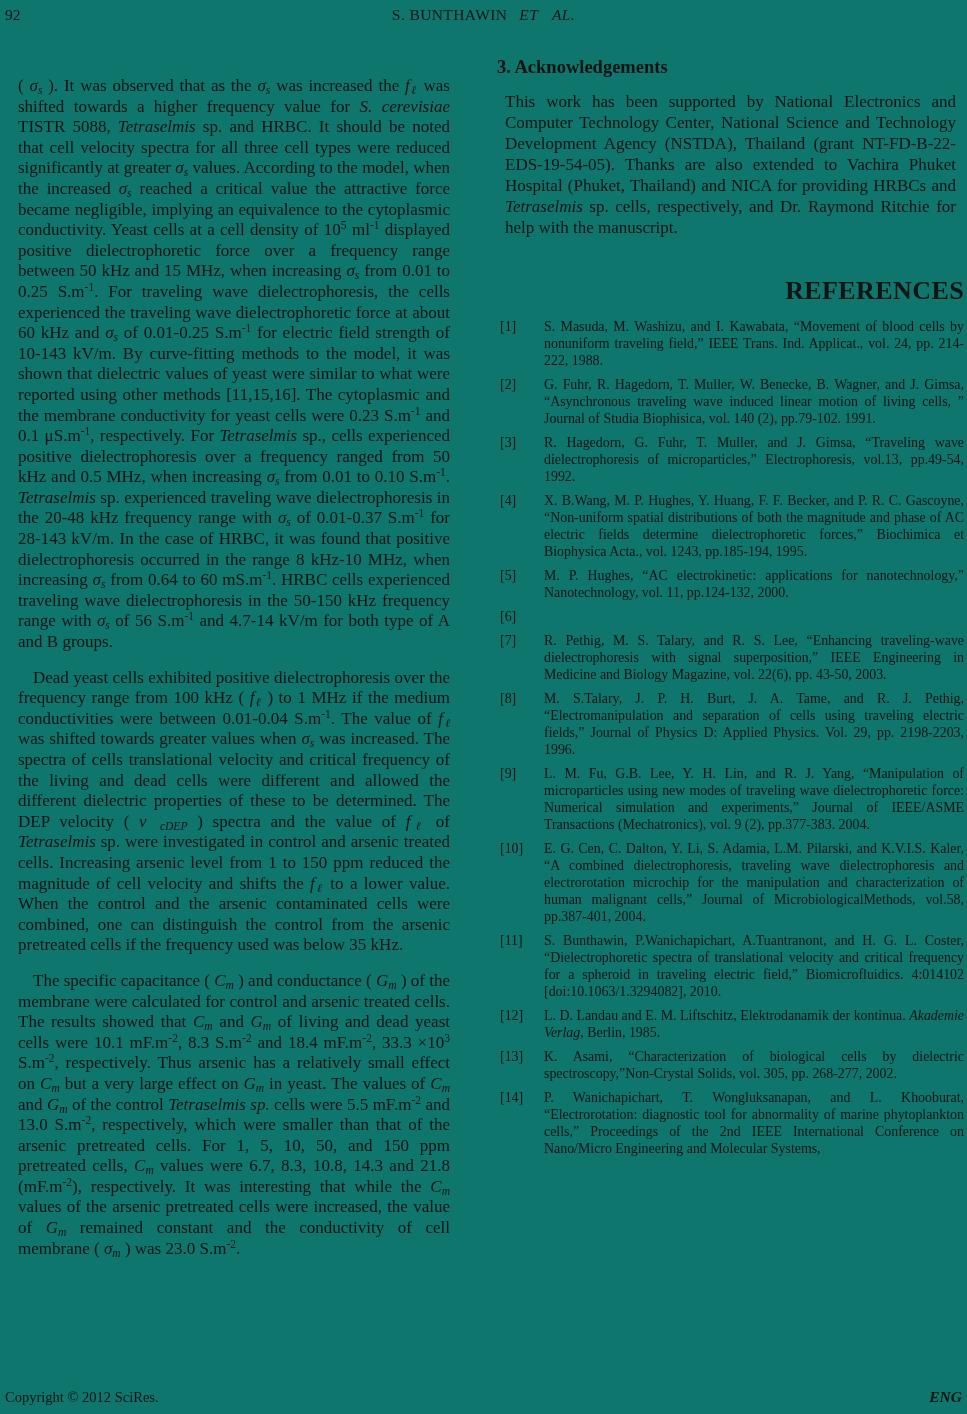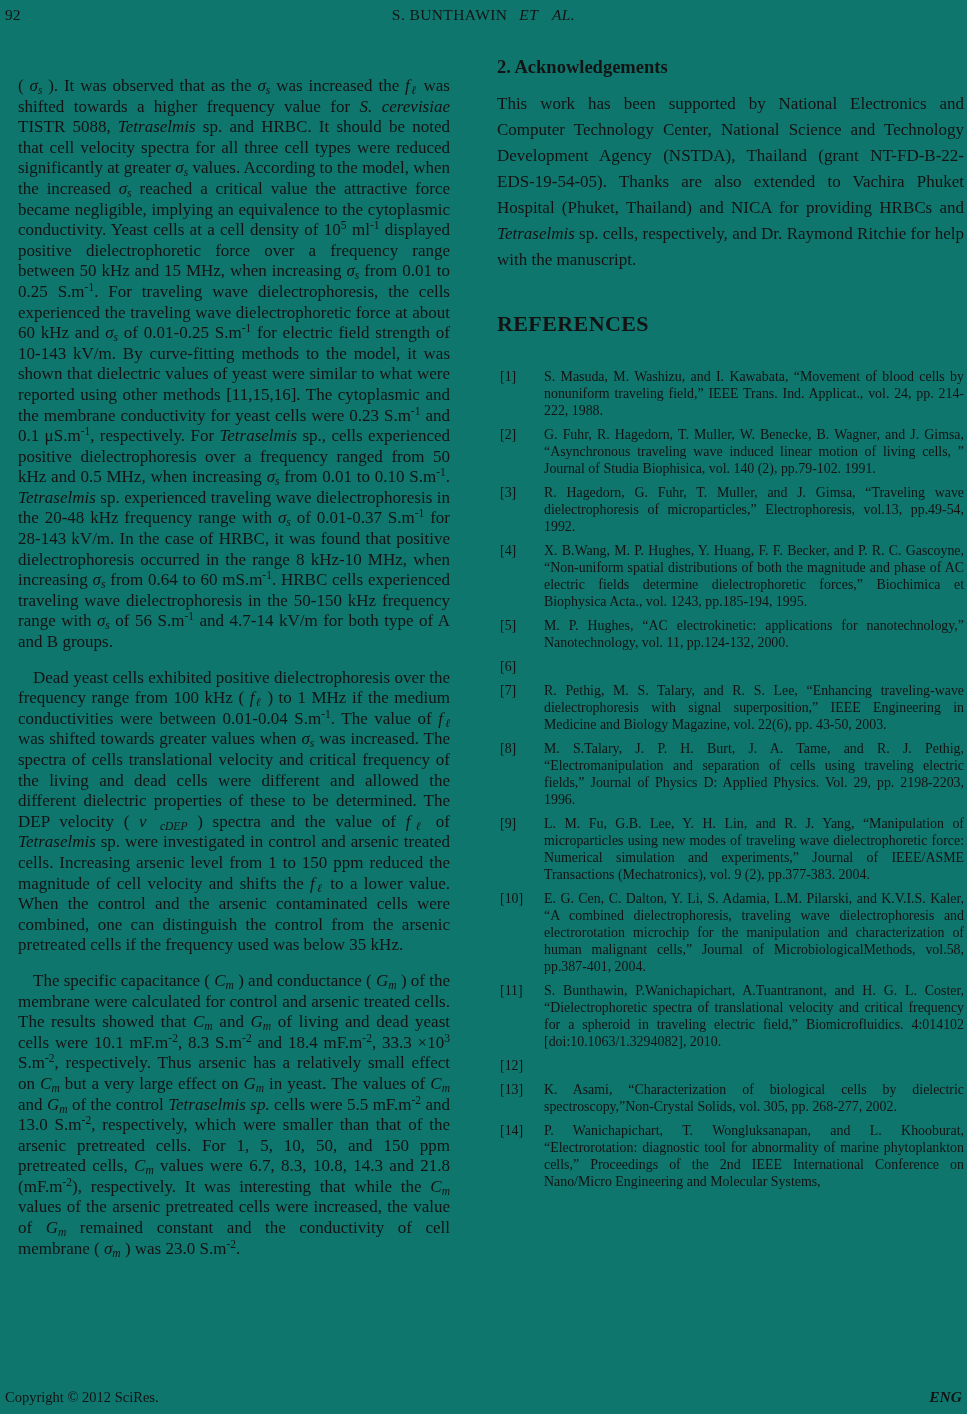--- a/index.html
+++ b/index.html
@@ -18,22 +18,22 @@
   .content{position:absolute;top:57px;left:3px;right:3px;display:flex;gap:32px;}
   .col-left{width:462px;flex:none;padding-top:4px;}
   .col-right{flex:1;min-width:0;}
   .col-left p{margin:15px;font-size:17px;line-height:20.6px;text-align:justify;}
   .col-left p.indent{text-indent:15px;}
   sub,sup{font-size:68%;line-height:0;}
   sub{vertical-align:-0.25em;font-style:italic;}
   sup{vertical-align:0.55em;}
   
   .ack-heading{font-size:18.5px;font-weight:bold;margin:0 0 13px 0;}
-  .ack-para{margin:0;font-size:17px;line-height:26px;text-align:justify;}
-  .refs-heading{font-size:22px;font-weight:bold;text-align:left;margin:38px 0 31px 0;letter-spacing:.4px;}
+  .ack-para{margin:8px;font-size:17px;line-height:21px;text-align:justify;}
+  .refs-heading{font-size:26px;font-weight:bold;text-align:right;margin:38px 0 12px 0;letter-spacing:.4px;}
   .ref-list{margin:0;}
   .ref{display:flex;font-size:13.9px;line-height:17px;margin-bottom:7px;}
   .ref-label{width:44px;flex:none;padding-left:3px;}
   .ref-text{flex:1;text-align:justify;}
   
   .footer{position:absolute;left:5px;right:5px;bottom:8px;display:flex;justify-content:space-between;align-items:center;}
   .copyright{font-size:14.5px;}
   .journal-code{font-size:15.5px;font-weight:bold;font-style:italic;}
 </style>
 </head>
@@ -51,21 +51,21 @@
   <div class="content">
 
     <div class="col-left">
 
     <p class="body-para">( <i>σ<sub>s</sub></i> ). It was observed that as the <i>σ<sub>s</sub></i> was increased the <i>f<sub>ℓ</sub></i> was shifted towards a higher frequency value for <i>S. cerevisiae</i> TISTR 5088, <i>Tetraselmis</i> sp. and HRBC. It should be noted that cell velocity spectra for all three cell types were reduced significantly at greater <i>σ<sub>s</sub></i> values. According to the model, when the increased <i>σ<sub>s</sub></i> reached a critical value the attractive force became negligible, implying an equivalence to the cytoplasmic conductivity. Yeast cells at a cell density of 10<sup>5</sup> ml<sup>-1</sup> displayed positive dielectrophoretic force over a frequency range between 50 kHz and 15 MHz, when increasing <i>σ<sub>s</sub></i> from 0.01 to 0.25 S.m<sup>-1</sup>. For traveling wave dielectrophoresis, the cells experienced the traveling wave dielectrophoretic force at about 60 kHz and <i>σ<sub>s</sub></i> of 0.01-0.25 S.m<sup>-1</sup> for electric field strength of 10-143 kV/m. By curve-fitting methods to the model, it was shown that dielectric values of yeast were similar to what were reported using other methods [11,15,16]. The cytoplasmic and the membrane conductivity for yeast cells were 0.23 S.m<sup>-1</sup> and 0.1 μS.m<sup>-1</sup>, respectively. For <i>Tetraselmis</i> sp., cells experienced positive dielectrophoresis over a frequency ranged from 50 kHz and 0.5 MHz, when increasing <i>σ<sub>s</sub></i> from 0.01 to 0.10 S.m<sup>-1</sup>. <i>Tetraselmis</i> sp. experienced traveling wave dielectrophoresis in the 20-48 kHz frequency range with <i>σ<sub>s</sub></i> of 0.01-0.37 S.m<sup>-1</sup> for 28-143 kV/m. In the case of HRBC, it was found that positive dielectrophoresis occurred in the range 8 kHz-10 MHz, when increasing <i>σ<sub>s</sub></i> from 0.64 to 60 mS.m<sup>-1</sup>. HRBC cells experienced traveling wave dielectrophoresis in the 50-150 kHz frequency range with <i>σ<sub>s</sub></i> of 56 S.m<sup>-1</sup> and 4.7-14 kV/m for both type of A and B groups.</p>
         <p class="body-para indent">Dead yeast cells exhibited positive dielectrophoresis over the frequency range from 100 kHz ( <i>f<sub>ℓ</sub></i> ) to 1 MHz if the medium conductivities were between 0.01-0.04 S.m<sup>-1</sup>. The value of <i>f<sub>ℓ</sub></i> was shifted towards greater values when <i>σ<sub>s</sub></i> was increased. The spectra of cells translational velocity and critical frequency of the living and dead cells were different and allowed the different dielectric properties of these to be determined. The DEP velocity ( <i>v⃗<sub>cDEP</sub></i> ) spectra and the value of <i>f<sub>ℓ</sub></i> of <i>Tetraselmis</i> sp. were investigated in control and arsenic treated cells. Increasing arsenic level from 1 to 150 ppm reduced the magnitude of cell velocity and shifts the <i>f<sub>ℓ</sub></i> to a lower value. When the control and the arsenic contaminated cells were combined, one can distinguish the control from the arsenic pretreated cells if the frequency used was below 35 kHz.</p>
         <p class="body-para indent">The specific capacitance ( <i>C<sub>m</sub></i> ) and conductance ( <i>G<sub>m</sub></i> ) of the membrane were calculated for control and arsenic treated cells. The results showed that <i>C<sub>m</sub></i> and <i>G<sub>m</sub></i> of living and dead yeast cells were 10.1 mF.m<sup>-2</sup>, 8.3 S.m<sup>-2</sup> and 18.4 mF.m<sup>-2</sup>, 33.3 ×10<sup>3</sup> S.m<sup>-2</sup>, respectively. Thus arsenic has a relatively small effect on <i>C<sub>m</sub></i> but a very large effect on <i>G<sub>m</sub></i> in yeast. The values of <i>C<sub>m</sub></i> and <i>G<sub>m</sub></i> of the control <i>Tetraselmis sp.</i> cells were 5.5 mF.m<sup>-2</sup> and 13.0 S.m<sup>-2</sup>, respectively, which were smaller than that of the arsenic pretreated cells. For 1, 5, 10, 50, and 150 ppm pretreated cells, <i>C<sub>m</sub></i> values were 6.7, 8.3, 10.8, 14.3 and 21.8 (mF.m<sup>-2</sup>), respectively. It was interesting that while the <i>C<sub>m</sub></i> values of the arsenic pretreated cells were increased, the value of <i>G<sub>m</sub></i> remained constant and the conductivity of cell membrane ( <i>σ<sub>m</sub></i> ) was 23.0 S.m<sup>-2</sup>.</p>
       </div>
 
     <div class="col-right">
-      <h2 class="ack-heading">2. Acknowledgements</h2>
+      <h2 class="ack-heading">3. Acknowledgements</h2>
       <p class="ack-para">This work has been supported by National Electronics and Computer Technology Center, National Science and Technology Development Agency (NSTDA), Thailand (grant NT-FD-B-22-EDS-19-54-05). Thanks are also extended to Vachira Phuket Hospital (Phuket, Thailand) and NICA for providing HRBCs and <i>Tetraselmis</i> sp. cells, respectively, and Dr. Raymond Ritchie for help with the manuscript.</p>
       <h2 class="refs-heading">REFERENCES</h2>
       <div class="ref-list">
 
       <div class="ref">
           <span class="ref-label">[1]</span>
           <span class="ref-text">S. Masuda, M. Washizu, and I. Kawabata, “Movement of blood cells by nonuniform traveling field,” IEEE Trans. Ind. Applicat., vol. 24, pp. 214-222, 1988.</span>
         </div>
           <div class="ref">
           <span class="ref-label">[2]</span>
@@ -101,20 +101,21 @@
           <div class="ref">
           <span class="ref-label">[10]</span>
           <span class="ref-text">E. G. Cen, C. Dalton, Y. Li, S. Adamia, L.M. Pilarski, and K.V.I.S. Kaler, “A combined dielectrophoresis, traveling wave dielectrophoresis and electrorotation microchip for the manipulation and characterization of human malignant cells,” Journal of MicrobiologicalMethods, vol.58, pp.387-401, 2004.</span>
         </div>
           <div class="ref">
           <span class="ref-label">[11]</span>
           <span class="ref-text">S. Bunthawin, P.Wanichapichart, A.Tuantranont, and H. G. L. Coster, “Dielectrophoretic spectra  of translational velocity and critical frequency for a spheroid in traveling electric field,” Biomicrofluidics. 4:014102 [doi:10.1063/1.3294082], 2010.</span>
         </div>
           <div class="ref">
           <span class="ref-label">[12]</span>
+          <span class="ref-text">L. D. Landau and E. M. Liftschitz, Elektrodanamik der kontinua. <i>Akademie Verlag</i>, Berlin, 1985.</span>
         </div>
           <div class="ref">
           <span class="ref-label">[13]</span>
           <span class="ref-text">K. Asami, “Characterization of biological cells by dielectric spectroscopy,”Non-Crystal Solids, vol. 305, pp. 268-277, 2002.</span>
         </div>
           <div class="ref">
           <span class="ref-label">[14]</span>
           <span class="ref-text">P. Wanichapichart, T. Wongluksanapan, and L. Khooburat, “Electrorotation: diagnostic tool for abnormality of marine phytoplankton cells,” Proceedings of the 2nd IEEE International Conference on Nano/Micro Engineering and Molecular Systems,</span>
         </div>
         </div>

